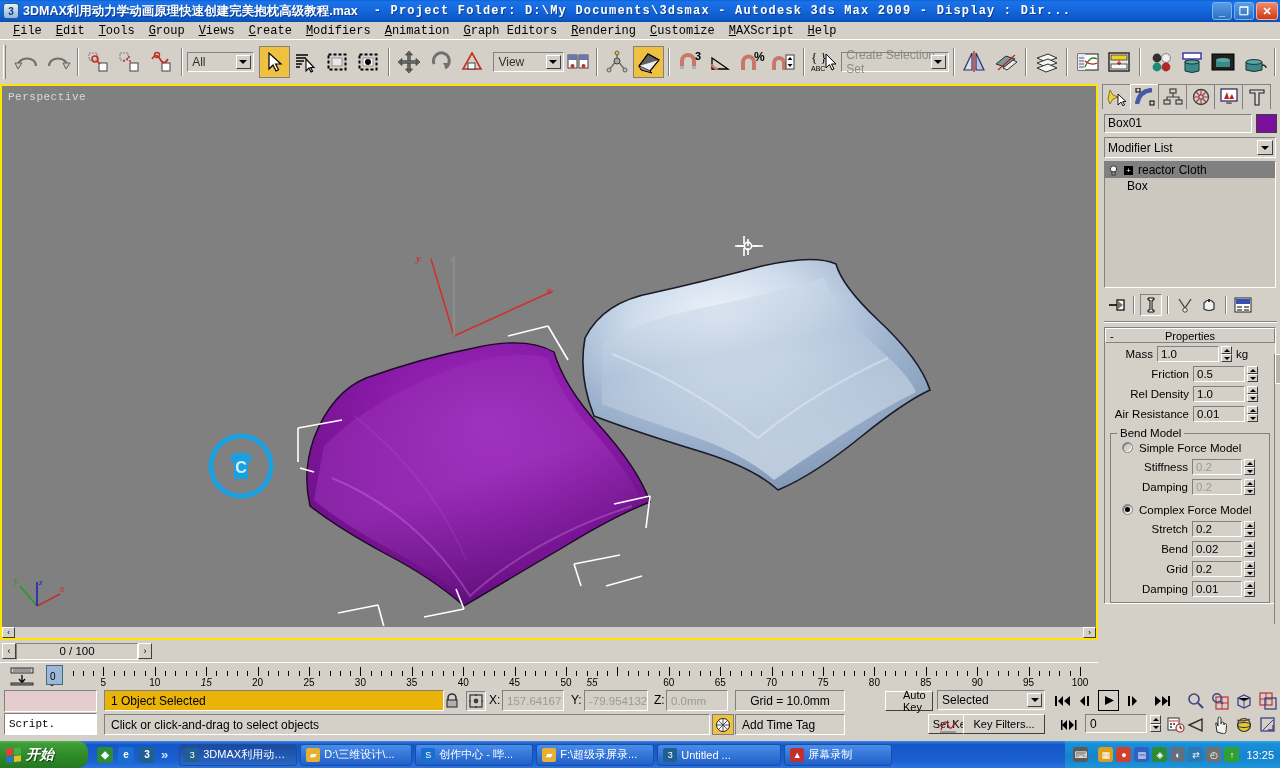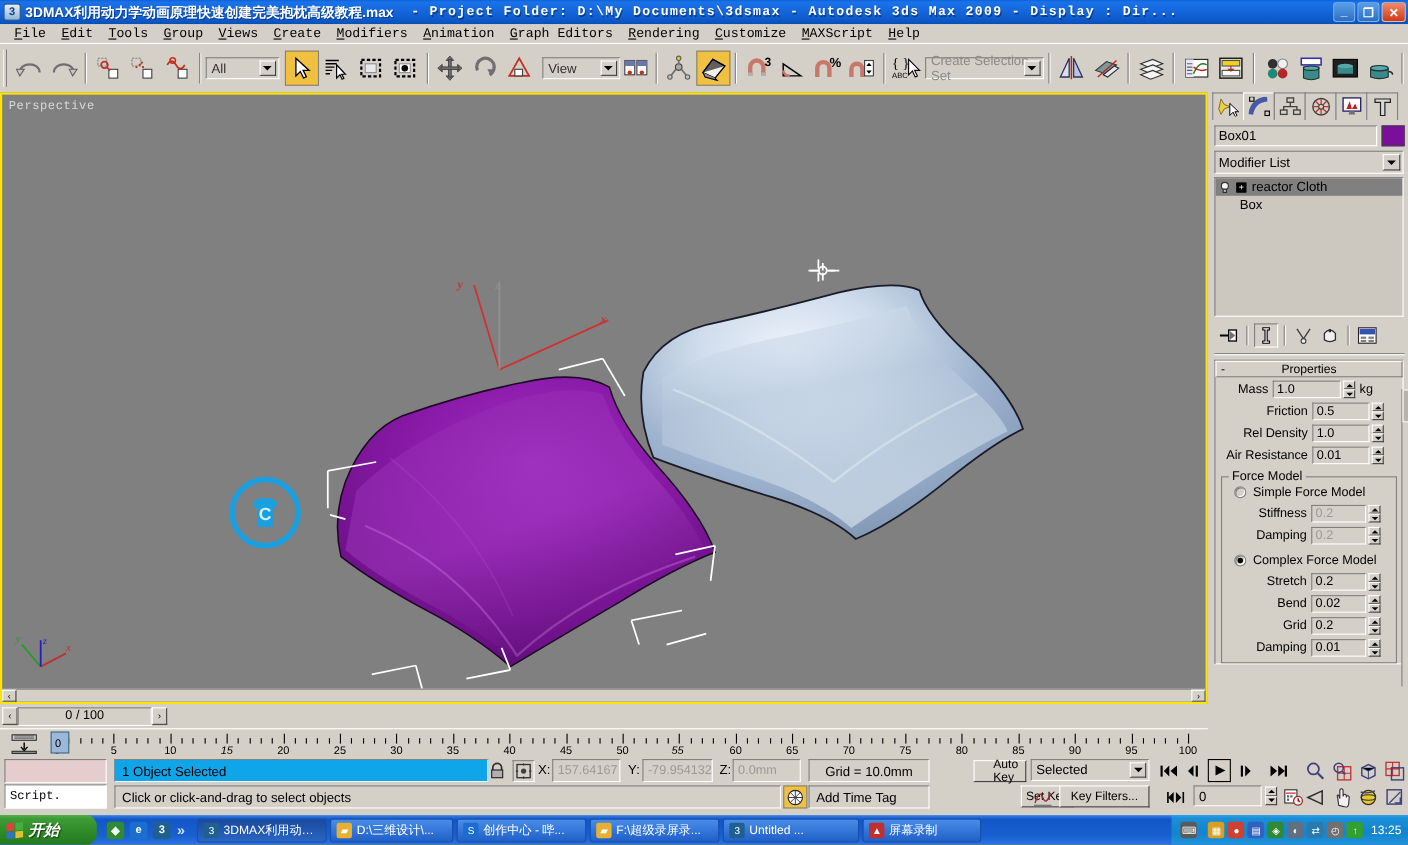--- a/index.html
+++ b/index.html
@@ -135,21 +135,21 @@
   .slider{position:absolute;left:46px;top:2px;width:17px;height:20px;background:#9cb8d8;
      border:1px solid #486880;}
   .slider span{position:absolute;left:3px;top:5px;font-size:10px;color:#000;}
 
   .statusL{position:absolute;left:0;top:688px;width:100px;height:52px;background:#d4d0c8;}
   .mini1{margin:2px 3px 0 4px;height:22px;background:#e6cdcd;border:1px solid #808080;
      border-right-color:#fff;border-bottom-color:#fff;}
   .mini2{margin:1px 3px 0 4px;height:22px;background:#fff;border:1px solid #808080;
      border-right-color:#fff;border-bottom-color:#fff;font-family:"Liberation Mono",monospace;
      font-size:11px;padding-left:4px;display:flex;align-items:center;}
-  .statusbar{position:absolute;left:104px;top:690px;width:340px;height:21px;background:#0ea5e9;
+  .statusbar{position:absolute;left:104px;top:690px;width:340px;height:21px;background:#eab308;
      border:1px solid #808080;border-right-color:#fff;border-bottom-color:#fff;font-size:12px;
      display:flex;align-items:center;padding-left:6px;}
   .prompt{position:absolute;left:104px;top:714px;width:606px;height:21px;background:#d4d0c8;
      border:1px solid #808080;border-right-color:#fff;border-bottom-color:#fff;font-size:12px;
      display:flex;align-items:center;padding-left:6px;}
   .coordbox{position:absolute;top:690px;height:21px;background:#d4d0c8;border:1px solid #808080;
      border-right-color:#fff;border-bottom-color:#fff;font-size:11.5px;color:#9a9a96;
      display:flex;align-items:center;padding-left:4px;}
   .coordlbl{position:absolute;top:693px;font-size:12px;color:#000;}
   .gridbox{position:absolute;left:735px;top:690px;width:110px;height:21px;background:#d4d0c8;
@@ -767,21 +767,21 @@
             <div class="up">
               <i></i>
             </div>
             <div class="dn">
               <i></i>
             </div>
           </div>
       </div>
 
       <div class="group" style="margin-top:10px">
-        <div class="gtitle">Force Model</div>
+        <div class="gtitle">Bend Model</div>
         <div class="rrow" style="margin-top:5px">
           <span class="radio"></span>
           <span>Simple Force Model</span>
         </div>
         <div class="prow">
           <div class="plabel" style="width:78px">Stiffness</div>
           <div class="pfield dim" style="width:50px">0.2</div>
           <div class="spin">
               <div class="up">
                 <i></i>
@@ -985,21 +985,21 @@
         <div class="ticklbl" style="left: 103.4px;">5</div>
         <div class="ticklbl" style="left: 154.8px;">10</div>
         <div class="ticklbl" style="left: 206.2px; font-style: italic;">15</div>
         <div class="ticklbl" style="left: 257.6px;">20</div>
         <div class="ticklbl" style="left: 309px;">25</div>
         <div class="ticklbl" style="left: 360.4px;">30</div>
         <div class="ticklbl" style="left: 411.8px;">35</div>
         <div class="ticklbl" style="left: 463.2px;">40</div>
         <div class="ticklbl" style="left: 514.6px;">45</div>
         <div class="ticklbl" style="left: 566px;">50</div>
-        <div class="ticklbl" style="left: 616px; font-style: italic;">55</div>
+        <div class="ticklbl" style="left: 592px; font-style: italic;">55</div>
         <div class="ticklbl" style="left: 668.8px;">60</div>
         <div class="ticklbl" style="left: 720.2px;">65</div>
         <div class="ticklbl" style="left: 771.6px;">70</div>
         <div class="ticklbl" style="left: 823px;">75</div>
         <div class="ticklbl" style="left: 874.4px;">80</div>
         <div class="ticklbl" style="left: 925.8px;">85</div>
         <div class="ticklbl" style="left: 977.2px;">90</div>
         <div class="ticklbl" style="left: 1028.6px;">95</div>
         <div class="ticklbl" style="left: 1080px;">100</div>
       </div>

